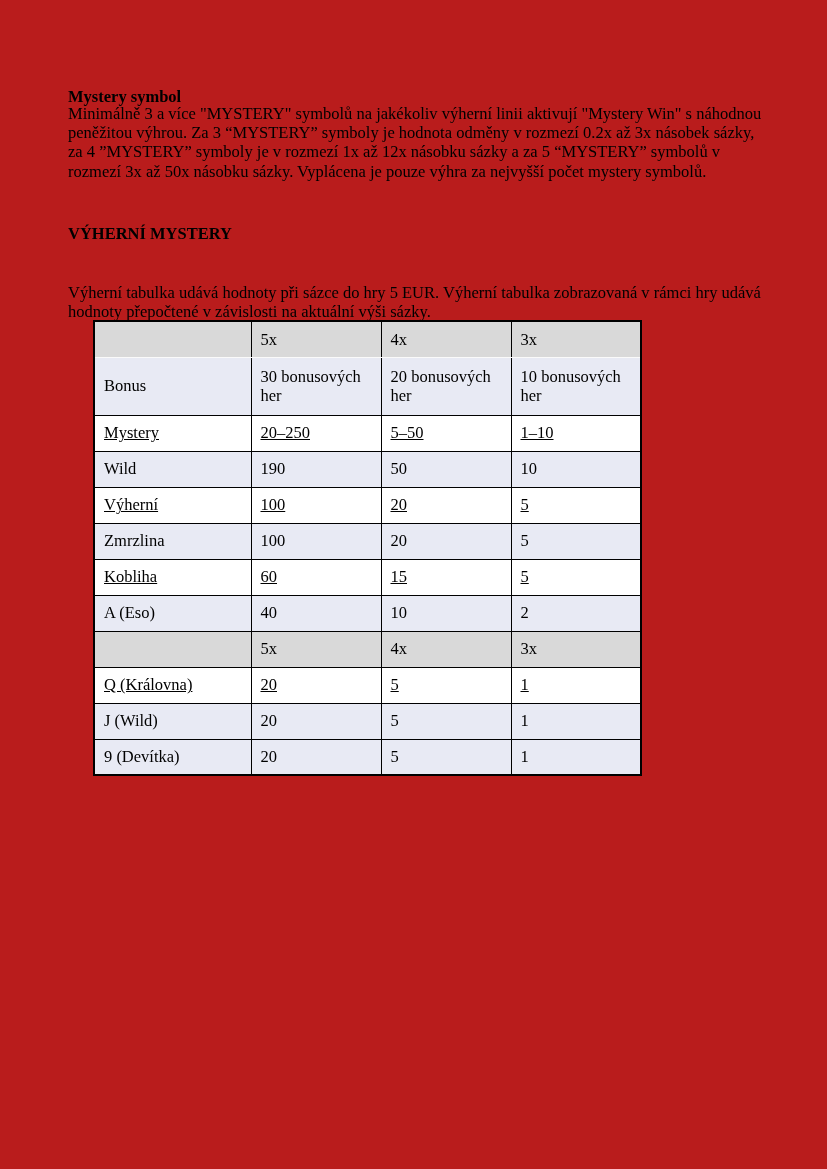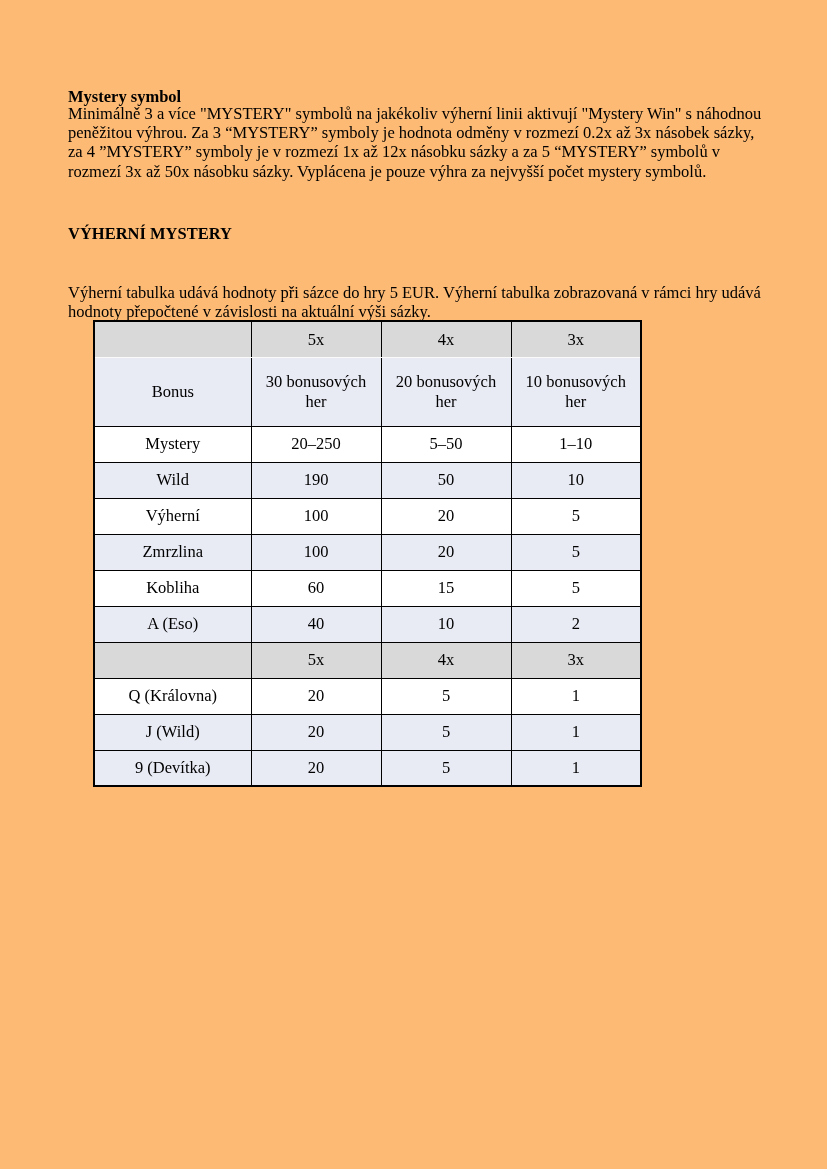--- a/index.html
+++ b/index.html
@@ -1,19 +1,19 @@
 <!DOCTYPE html>
 <html style="--header-bg: #d9d9d9; --alt-bg: #e8eaf4; --border-c: #000000;"><head>
 <meta charset="utf-8">
 <style>
   html,body{margin:0;padding:0;background:#ffffff;}
   .page{
     position:relative;
     width:827px;height:1169px;
-    background:#fdba74;
+    background:#b91c1c;
     overflow:hidden;
     font-family:"Liberation Serif","DejaVu Serif",serif;
     color:#000;
     font-size:16.5px;
     line-height:19.2px;
   }
   .doc-heading{
     position:absolute;left:68px;
     font-weight:bold;
     font-size:16.5px;
@@ -35,28 +35,28 @@
     table-layout:fixed;
     border:2px solid var(--border-c,#000);
     font-size:16.5px;
   }
   table.paytable td{
     border:1px solid var(--border-c,#000);
     padding:0 9px;
     vertical-align:middle;
     overflow:hidden;
   }
-  table.paytable tr{height:36px;text-align:center;}
-  table.paytable tr:nth-child(2){height:69px;margin-top:48px;}
+  table.paytable tr{height:36px;}
+  table.paytable tr:nth-child(2){height:58px;margin-top:48px;}
   
   table.paytable tr:first-child td{border-bottom-color:#fafafa;}
   table.paytable tr:nth-child(2) td{border-top-color:#fafafa;}
   .row-header td{background:var(--header-bg,#d9d9d9);}
   .row-alt td{background:var(--alt-bg,#e8eaf4);}
-  .row-plain td{background:#ffffff;}
+  .row-plain td{background:#ffffff;text-decoration:underline;}
 </style>
 </head>
 <body>
 
 <div class="page">
 
   <div class="doc-heading h-mystery">Mystery symbol</div>
 
   <div class="doc-para p-mystery">Minimálně 3 a více "MYSTERY" symbolů na jakékoliv výherní linii aktivují "Mystery Win" s náhodnou peněžitou výhrou. Za 3 “MYSTERY” symboly je hodnota odměny v rozmezí 0.2x až 3x násobek sázky, za 4 ”MYSTERY” symboly je v rozmezí 1x až 12x násobku sázky a za 5 “MYSTERY” symbolů v rozmezí 3x až 50x násobku sázky. Vyplácena je pouze výhra za nejvyšší počet mystery symbolů.</div>
 

